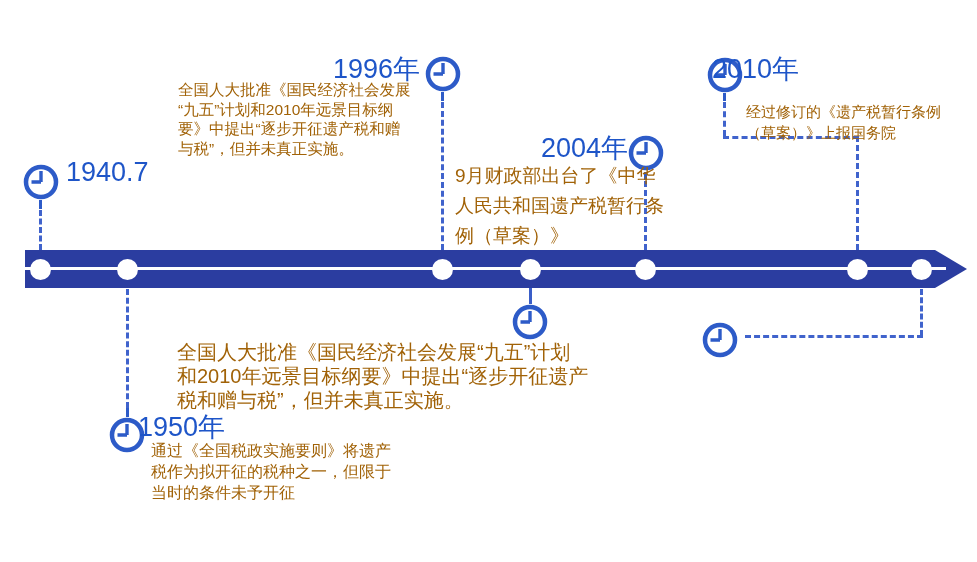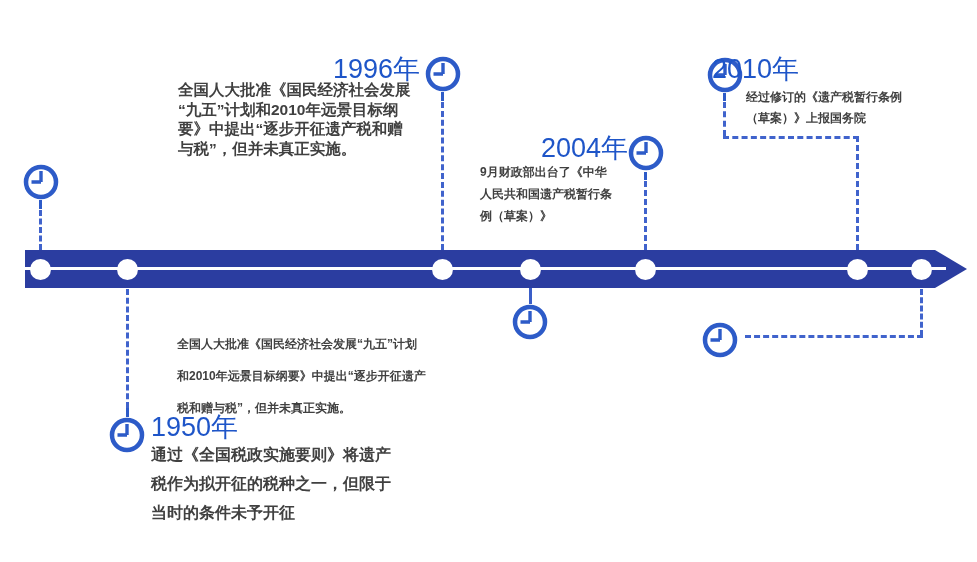--- a/index.html
+++ b/index.html
@@ -46,30 +46,30 @@
   .k2010{left:706px;top:56px}
   .k1950{left:108px;top:416px}
   .k1999{left:511px;top:303px}
   .k2012{left:701px;top:321px}
   
   .year{position:absolute;font-size:27px;line-height:30px;font-weight:normal;color:#1e55c8;white-space:nowrap;}
   .y1940{left:66px;top:157px}
   .y1996{right:557px;top:54px}
   .y2004{right:349px;top:133px}
   .y2010{left:712px;top:54px}
-  .y1950{left:151px;top:412px}
+  .y1950{left:138px;top:412px}
   .y1999{right:467px;top:300px}
   .y2012{left:612px;top:337px}
-  .body-text{position:absolute;color:#404040;font-weight:700;white-space:pre-line;}
+  .body-text{position:absolute;color:#a16207;font-weight:400;white-space:pre-line;}
   .b1940{left:66px;top:188px;font-size:17px;line-height:22px}
   .b1996{left:178px;top:80px;font-size:15.5px;line-height:19.5px}
-  .b2004{left:480px;top:161px;font-size:12px;line-height:22px}
-  .b2010{left:746px;top:87px;font-size:12px;line-height:21px}
-  .b1950{left:151px;top:440px;font-size:16px;line-height:29px}
-  .b1999{left:177px;top:328px;font-size:12px;line-height:32px}
+  .b2004{left:455px;top:161px;font-size:19px;line-height:30px}
+  .b2010{left:746px;top:101px;font-size:15px;line-height:21px}
+  .b1950{left:151px;top:440px;font-size:16px;line-height:21px}
+  .b1999{left:177px;top:340px;font-size:20px;line-height:24px}
   .b2012{left:612px;top:369px;font-size:15.5px;line-height:21.5px}
 </style>
 </head>
 <body>
 
 <div class="canvas">
 
   <div class="bar">
     <div class="bar-line"></div>
   </div>
@@ -120,20 +120,21 @@
     </svg>
   <svg class="clock k1999" width="38" height="38" viewBox="0 0 38 38">
       <circle cx="19" cy="19" r="15"></circle>
       <path d="M19 19 L19 8 M19 19 L9.5 19"></path>
     </svg>
   <svg class="clock k2012" width="38" height="38" viewBox="0 0 38 38">
       <circle cx="19" cy="19" r="15"></circle>
       <path d="M19 19 L19 8 M19 19 L9.5 19"></path>
     </svg>
 
+  <div class="year y1940">1940.7</div>
 
   <div class="year y1950">1950年</div>
   <div class="body-text b1950">通过《全国税政实施要则》将遗产
 税作为拟开征的税种之一，但限于
 当时的条件未予开征</div>
 
   <div class="year y1996">1996年</div>
   <div class="body-text b1996">全国人大批准《国民经济社会发展
 “九五”计划和2010年远景目标纲
 要》中提出“逐步开征遗产税和赠

